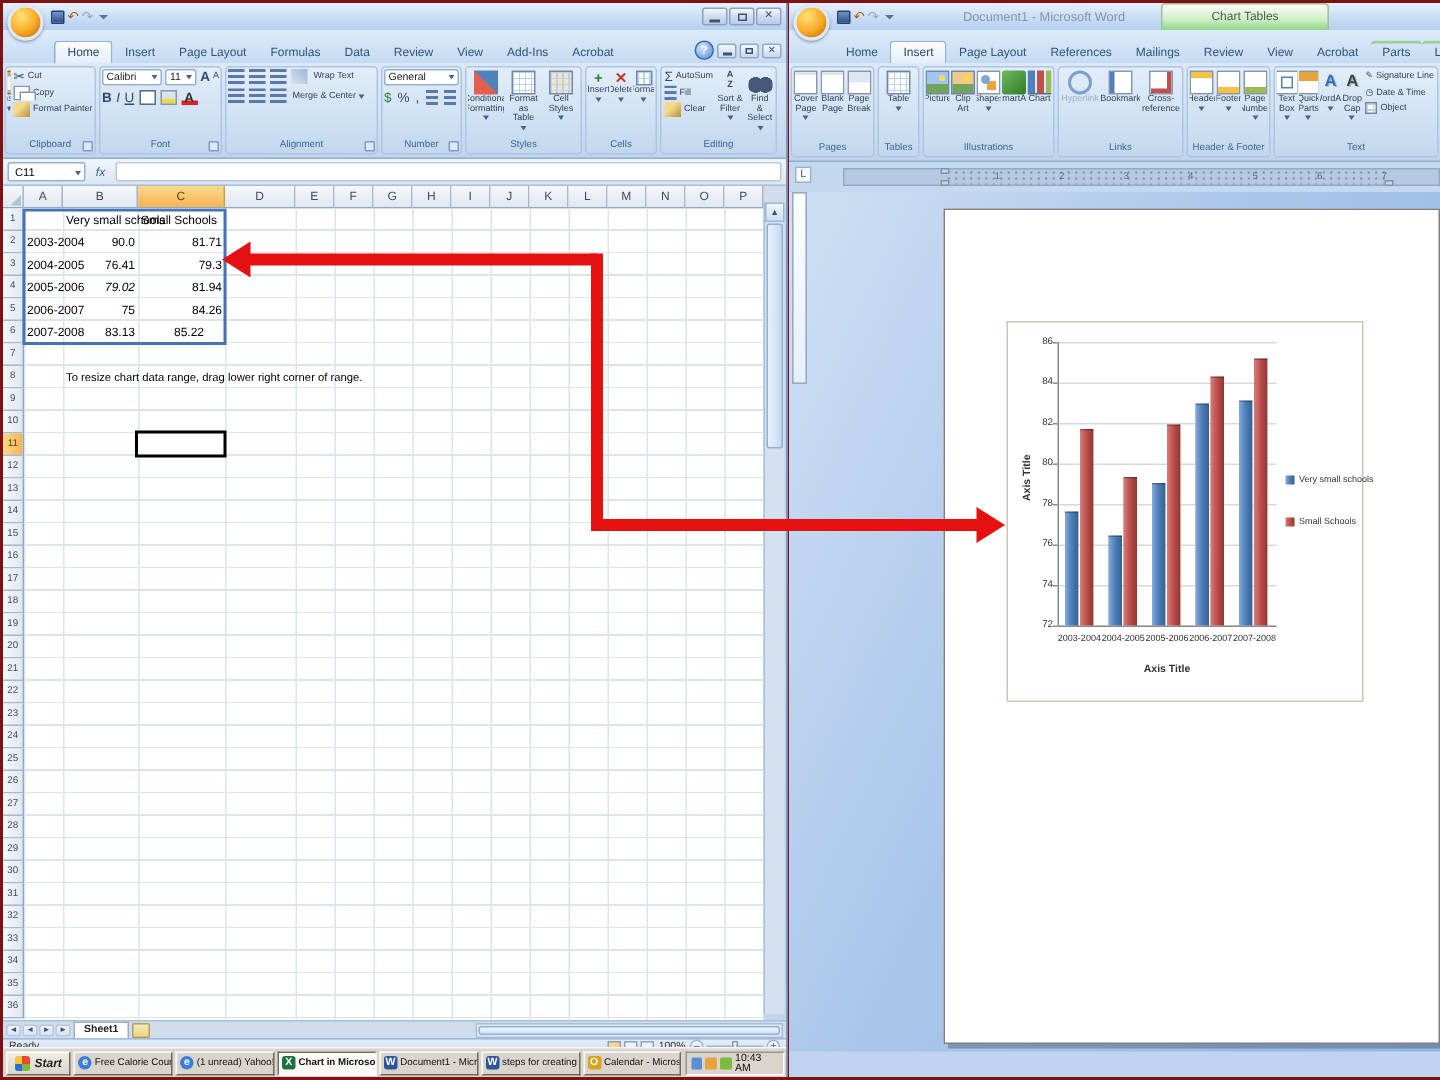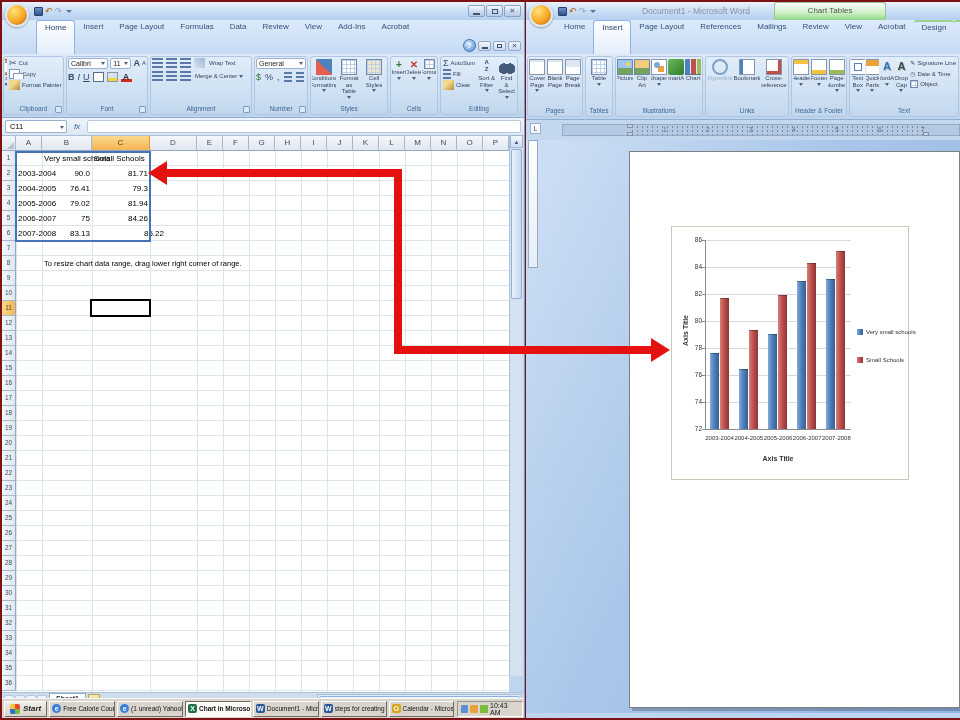--- a/index.html
+++ b/index.html
@@ -18,21 +18,21 @@
 .qat .redo{color:#8ea2bc}
 .qat .qcaret{width:0;height:0;border-left:3px solid transparent;border-right:3px solid transparent;border-top:3px solid #5a7398;margin-left:2px}
 .tbtitle{flex:1;text-align:center;font-size:8.5px;color:#4d5a6b}
 .word .tbtitle{color:#8a93a1;position:absolute;left:60px;width:220px}
 .winctl{display:flex;gap:1px;margin-right:3px;margin-left:auto}
 .wbtn{width:17px;height:12px;border:1px solid #8ba3c4;border-radius:2px;background:linear-gradient(#f4f8fd,#cfdcef 50%,#b9cbe5);font-size:7px;line-height:10px;text-align:center;color:#40536e}
 .wbtn .rsq{display:block;width:6px;height:5px;border:1px solid #40536e;margin:3px auto 0}
 .wbtn .mbar{display:block;width:7px;height:2px;background:#40536e;margin:7px auto 0}
 .ctools{position:absolute;left:248px;top:0;width:112px;height:18px;background:linear-gradient(#fdfefd,#cdeec4 60%,#8ed687);border:1px solid #9cc28f;border-bottom:none;border-radius:3px 3px 0 0;font-size:8px;color:#4c5a4a;text-align:center;line-height:16px}
 
-.tabsrow{position:relative;height:34px;background:linear-gradient(#dcebfb,#c5daf2);display:flex;padding-left:34px}
+.tabsrow{position:relative;height:22px;background:linear-gradient(#dcebfb,#c5daf2);display:flex;align-items:flex-end;padding-left:34px}
 .rtab{font-size:8px;color:#33527c;padding:2px 8px 3px;border-radius:3px 3px 0 0;white-space:nowrap}
 .rtab.active{background:linear-gradient(#fdfeff,#e4eefa);border:1px solid #8db2e3;border-bottom:none;color:#2a466b}
 .rtab.ctx{border-top:2px solid #9bd08e;padding-top:1px}
 .tabctl{position:absolute;right:3px;bottom:2px;display:flex;gap:2px;align-items:center}
 .helpbtn{width:13px;height:13px;border-radius:50%;background:radial-gradient(circle at 35% 30%,#cfe6ff,#5a8fd4);border:1px solid #3c6eae;color:#fff;font-size:8px;font-weight:bold;text-align:center;line-height:12px}
 .minibtn{width:13px;height:10px;border:1px solid #92a9c8;border-radius:2px;background:linear-gradient(#f4f8fd,#c9d8ec);font-size:6.5px;line-height:8px;text-align:center;color:#40536e}
 .minibtn .rsq{display:block;width:5px;height:4px;border:1px solid #40536e;margin:2px auto 0}
 .minibtn .mbar{display:block;width:6px;height:2px;background:#40536e;margin:5px auto 0}
 
 .ribbon{height:64px;background:linear-gradient(#dbe8f7,#cfe0f3 55%,#bed4ec);border-bottom:1px solid #8eaed2;display:flex;align-items:stretch;gap:2px;padding:2px 1px}
@@ -72,21 +72,21 @@
 .i-chartbars{background:linear-gradient(90deg,#4f81bd 0 30%,transparent 30% 38%,#c0504d 38% 68%,transparent 68% 76%,#9bbb59 76%);border-bottom:1px solid #5b6c85}
 .i-link{border:2px solid #7fa0c8;border-radius:50%}
 .i-wa{font-size:11px;font-weight:bold;color:#3a6ebf;text-shadow:1px 1px 0 #9bb;line-height:14px;text-align:center}
 .i-az{font-size:6px;line-height:7px;color:#35496b;text-align:center;font-weight:bold}
 .i-bino{background:radial-gradient(circle at 30% 60%,#45597a 35%,transparent 36%),radial-gradient(circle at 70% 60%,#45597a 35%,transparent 36%)}
 .i-plus{color:#2e7d32;font-weight:bold;font-size:10px;line-height:11px;text-align:center}
 .i-del{color:#c0392b;font-weight:bold;font-size:10px;line-height:11px;text-align:center}
 .disabled,.disabled *{color:#9ab0c9!important}
 
 .fbar{height:18px;background:linear-gradient(#eef4fb,#dce7f4);border-bottom:1px solid #a9c0d8;display:flex;align-items:center;padding:2px 3px;gap:3px}
-.namebox{width:62px;height:13px;background:#fff;border:1px solid #97b1d2;border-radius:2px;font-size:7.5px;padding-left:4px;display:flex;align-items:center}
+.namebox{width:52px;height:13px;background:#fff;border:1px solid #97b1d2;border-radius:2px;font-size:7.5px;padding-left:4px;display:flex;align-items:center}
 .namebox .caret{margin-left:auto;margin-right:2px}
 .fxbtn{font-size:8px;font-style:italic;color:#39618e;width:14px;text-align:center}
 .ffield{flex:1;height:13px;background:#fff;border:1px solid #b9c9dd;border-radius:2px}
 
 .colheads{height:15px;display:flex;background:#cfdceb}
 .ch{height:15px;background:linear-gradient(#f5f8fb,#e0e7f0);border-right:1px solid #aab8cc;border-bottom:1px solid #93a9c3;font-size:8px;color:#3c4c62;text-align:center;line-height:14px}
 .ch.sel{background:linear-gradient(#fbd98c,#f5b454);border-right:1px solid #d99b3c;color:#5a3a10}
 .corner{width:14px;position:relative;background:linear-gradient(#f5f8fb,#dfe6ef)}
 .corner::after{content:"";position:absolute;right:1px;bottom:1px;border-left:7px solid transparent;border-bottom:7px solid #b6c2d2}
 .gridwrap{position:relative;width:507px;height:541px;background:#fff;overflow:hidden}
@@ -460,28 +460,28 @@
         </div>
         <div class="ctext" style="top: 0px; left: 42px;">Very small schools</div>
         <div class="ctext" style="top: 0px; left: 92px;">Small Schools</div>
         <div class="ctext" style="top: 15px; left: 16px;">2003-2004</div>
         <div class="ctext" style="top: 15px; left: 42px; width: 46px; text-align: right;">90.0</div>
         <div class="ctext" style="top: 15px; left: 92px; width: 54px; text-align: right;">81.71</div>
         <div class="ctext" style="top: 30px; left: 16px;">2004-2005</div>
         <div class="ctext" style="top: 30px; left: 42px; width: 46px; text-align: right;">76.41</div>
         <div class="ctext" style="top: 30px; left: 92px; width: 54px; text-align: right;">79.3</div>
         <div class="ctext" style="top: 45px; left: 16px;">2005-2006</div>
-        <div class="ctext" style="top: 45px; left: 42px; width: 46px; text-align: right;">79.02</div>
+        <div class="ctext" style="top: 45px; left: 42px; width: 46px; text-align: right; font-style: italic;">79.02</div>
         <div class="ctext" style="top: 45px; left: 92px; width: 54px; text-align: right;">81.94</div>
         <div class="ctext" style="top: 60px; left: 16px;">2006-2007</div>
         <div class="ctext" style="top: 60px; left: 42px; width: 46px; text-align: right;">75</div>
         <div class="ctext" style="top: 60px; left: 92px; width: 54px; text-align: right;">84.26</div>
         <div class="ctext" style="top: 75px; left: 16px;">2007-2008</div>
         <div class="ctext" style="top: 75px; left: 42px; width: 46px; text-align: right;">83.13</div>
-        <div class="ctext" style="top: 75px; left: 108px; width: 54px; text-align: right;">85.22</div>
+        <div class="ctext" style="top: 75px; left: 80px; width: 54px; text-align: right;">85.22</div>
         <div class="ctext" style="left: 42px; top: 105px; font-size: 7.5px;">To resize chart data range, drag lower right corner of range.</div>
         <div class="rangebox"></div>
         <div class="selcell"></div>
       </div>
     <div class="vscroll">
       <div class="sbtn">▲</div>
       <div class="sthumb"></div>
     </div>
 
     <div class="sheettabs">
@@ -567,21 +567,21 @@
     </div>
     <div class="tabsrow" id="w-tabs" style="padding-left:30px">
         <div class="rtab">Home</div>
         <div class="rtab active">Insert</div>
         <div class="rtab">Page Layout</div>
         <div class="rtab">References</div>
         <div class="rtab">Mailings</div>
         <div class="rtab">Review</div>
         <div class="rtab">View</div>
         <div class="rtab">Acrobat</div>
-        <div class="rtab ctx">Design</div>
+        <div class="rtab ctx">Parts</div>
         <div class="rtab ctx">Layout</div>
       </div>
 
     <div class="ribbon">
 
       <div class="grp" style="width:56px">
         <div class="grp-body">
           <div class="bigbtn">
               <span class="ic i-page"></span>
               <span class="bb-label">Cover Page</span>

